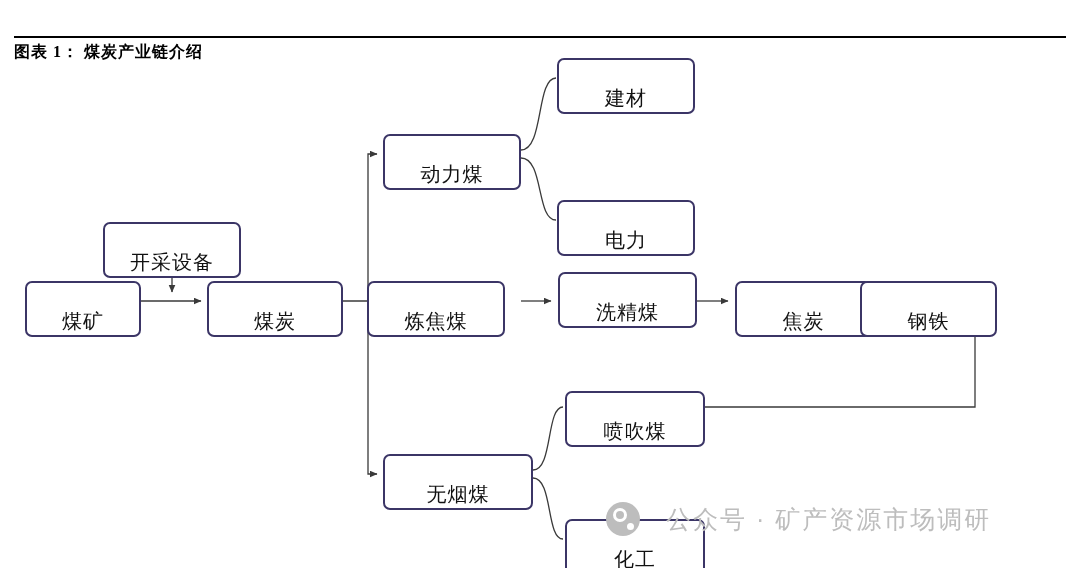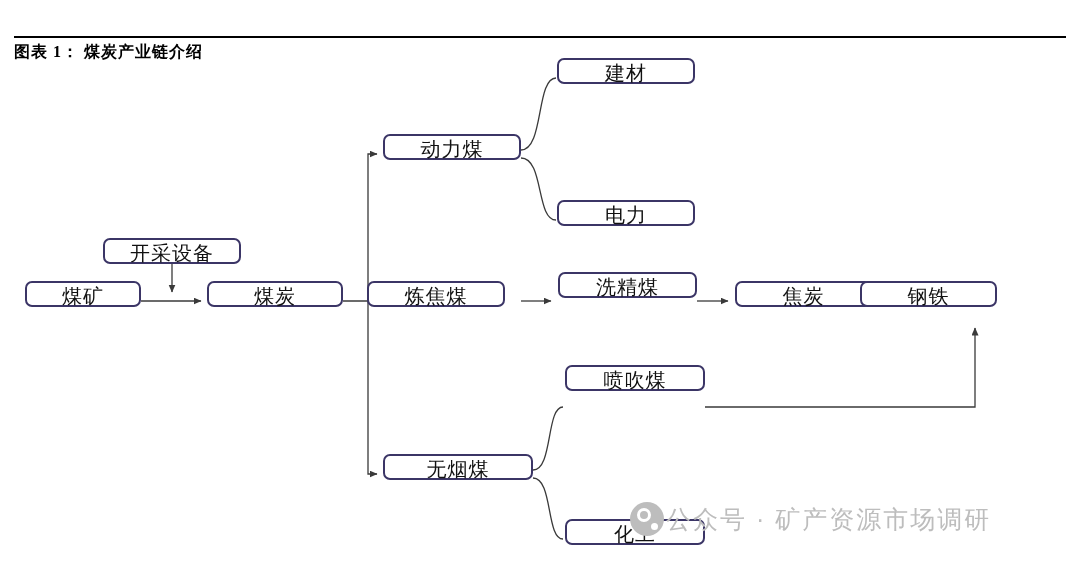--- a/index.html
+++ b/index.html
@@ -16,33 +16,33 @@
   }
   .title-rule{
     position:absolute;left:14px;right:14px;top:36px;height:2px;background:#000;
   }
   
   svg.connectors{position:absolute;left:0;top:0;pointer-events:none;}
   .edge{stroke:var(--line,#3a3a3a);stroke-width:1.3;fill:none;}
   .ah{fill:var(--line,#3a3a3a);stroke:none;}
   
   .node{
-    position:absolute;height:26px;box-sizing:border-box;
+    position:absolute;height:56px;box-sizing:border-box;
     background:#ffffff;
     border:2px solid var(--box-border,#3b3566);
     border-radius:7px;
-    display:flex;align-items:flex-start;justify-content:center;
+    display:flex;align-items:flex-end;justify-content:center;
   }
   .node-label{
     font-size:20px;color:#111;letter-spacing:1px;white-space:nowrap;
   }
   
   .watermark{
-    position:absolute;left:630px;top:502px;
-    display:flex;align-items:flex-end;gap:2px;
+    position:absolute;left:606px;top:502px;
+    display:flex;align-items:flex-end;gap:26px;
   }
   .wm-logo{
     position:relative;width:34px;height:34px;border-radius:50%;
     background:var(--watermark-color,#bdbdbd);display:inline-block;flex:0 0 auto;
   }
   .wm-inner{
     position:absolute;left:7px;top:6px;width:14px;height:14px;border-radius:50%;
     border:3px solid #fff;box-sizing:border-box;
   }
   .wm-dot{
@@ -92,21 +92,21 @@
 
   <path class="edge" d="M533,478 C553,478 546,539 563,539"></path>
 
   <path class="edge" d="M705,407 H975 V328" marker-end="url(#ah)"></path>
 </svg>
 
 <div class="node" style="left:25px;top:281px;width:116px">
   <span class="node-label">煤矿</span>
 </div>
 
-<div class="node" style="left:103px;top:238px;width:138px">
+<div class="node" style="left:103px;top:222px;width:138px">
   <span class="node-label">开采设备</span>
 </div>
 
 <div class="node" style="left:207px;top:281px;width:136px">
   <span class="node-label">煤炭</span>
 </div>
 
 <div class="node" style="left:383px;top:134px;width:138px">
   <span class="node-label">动力煤</span>
 </div>
@@ -132,21 +132,21 @@
 </div>
 
 <div class="node" style="left:860px;top:281px;width:137px">
   <span class="node-label">钢铁</span>
 </div>
 
 <div class="node" style="left:383px;top:454px;width:150px">
   <span class="node-label">无烟煤</span>
 </div>
 
-<div class="node" style="left:565px;top:365px;width:140px">
+<div class="node" style="left:565px;top:391px;width:140px">
   <span class="node-label">喷吹煤</span>
 </div>
 
 <div class="node" style="left:565px;top:519px;width:140px">
   <span class="node-label">化工</span>
 </div>
 
 <div class="watermark">
   <span class="wm-logo">
     <span class="wm-inner"></span>

